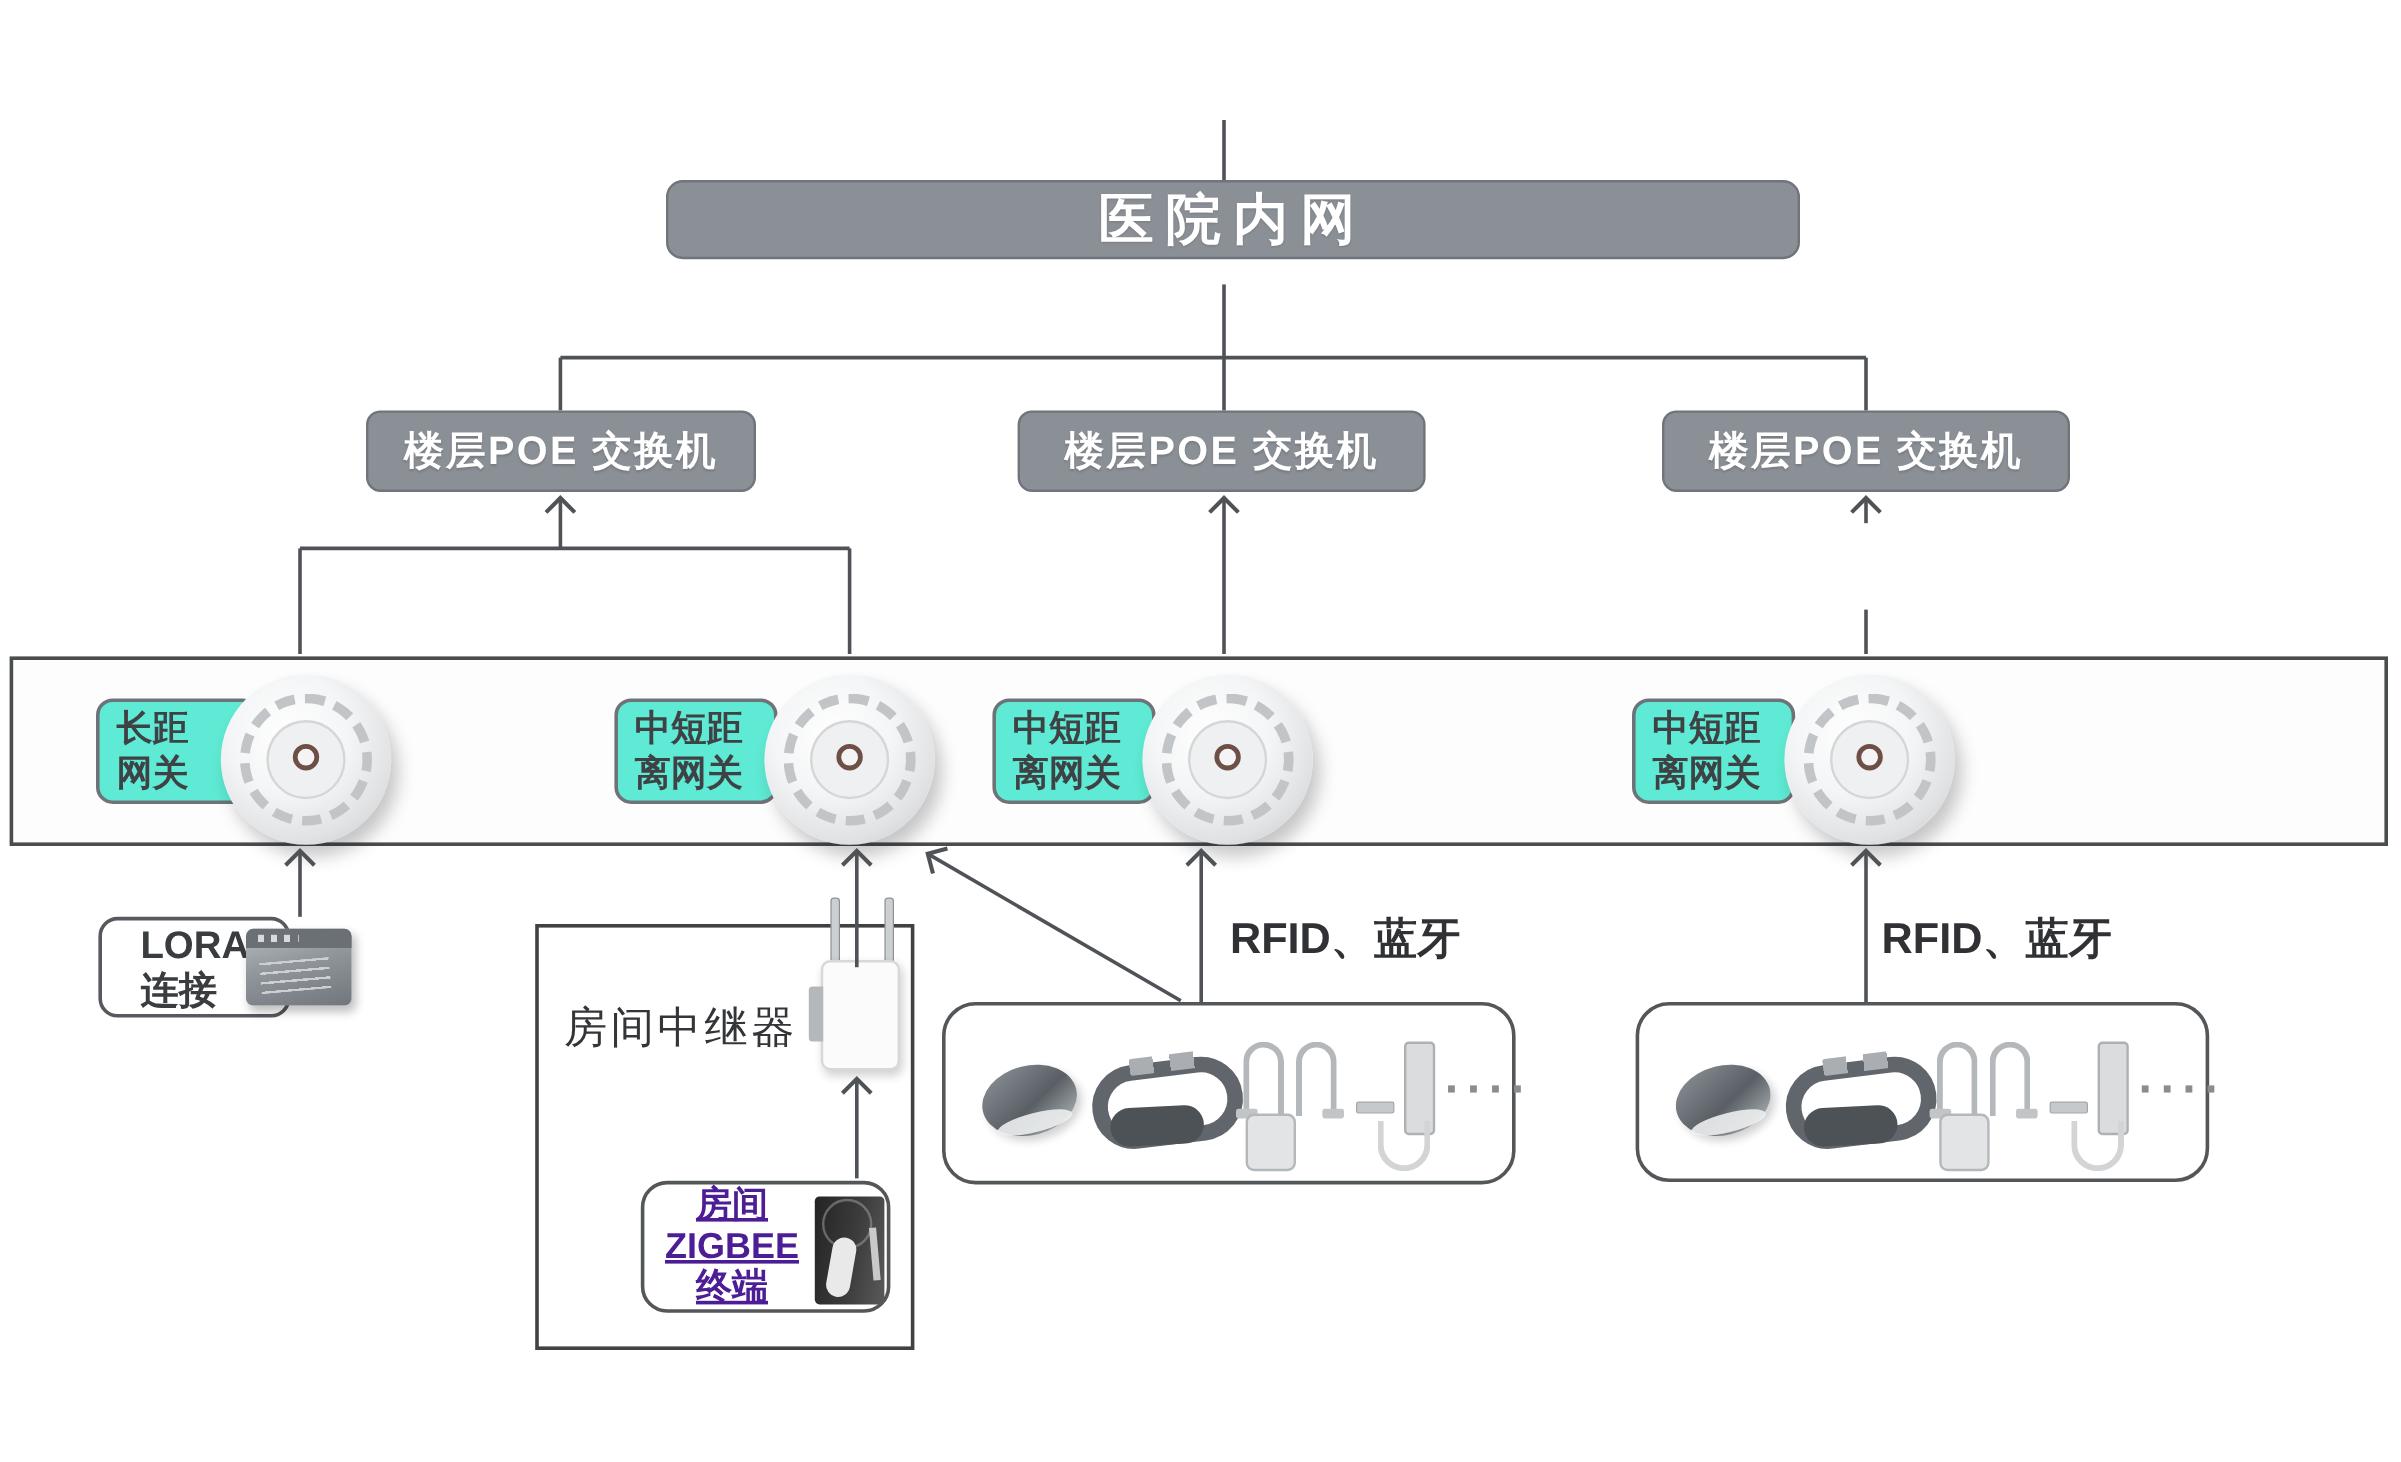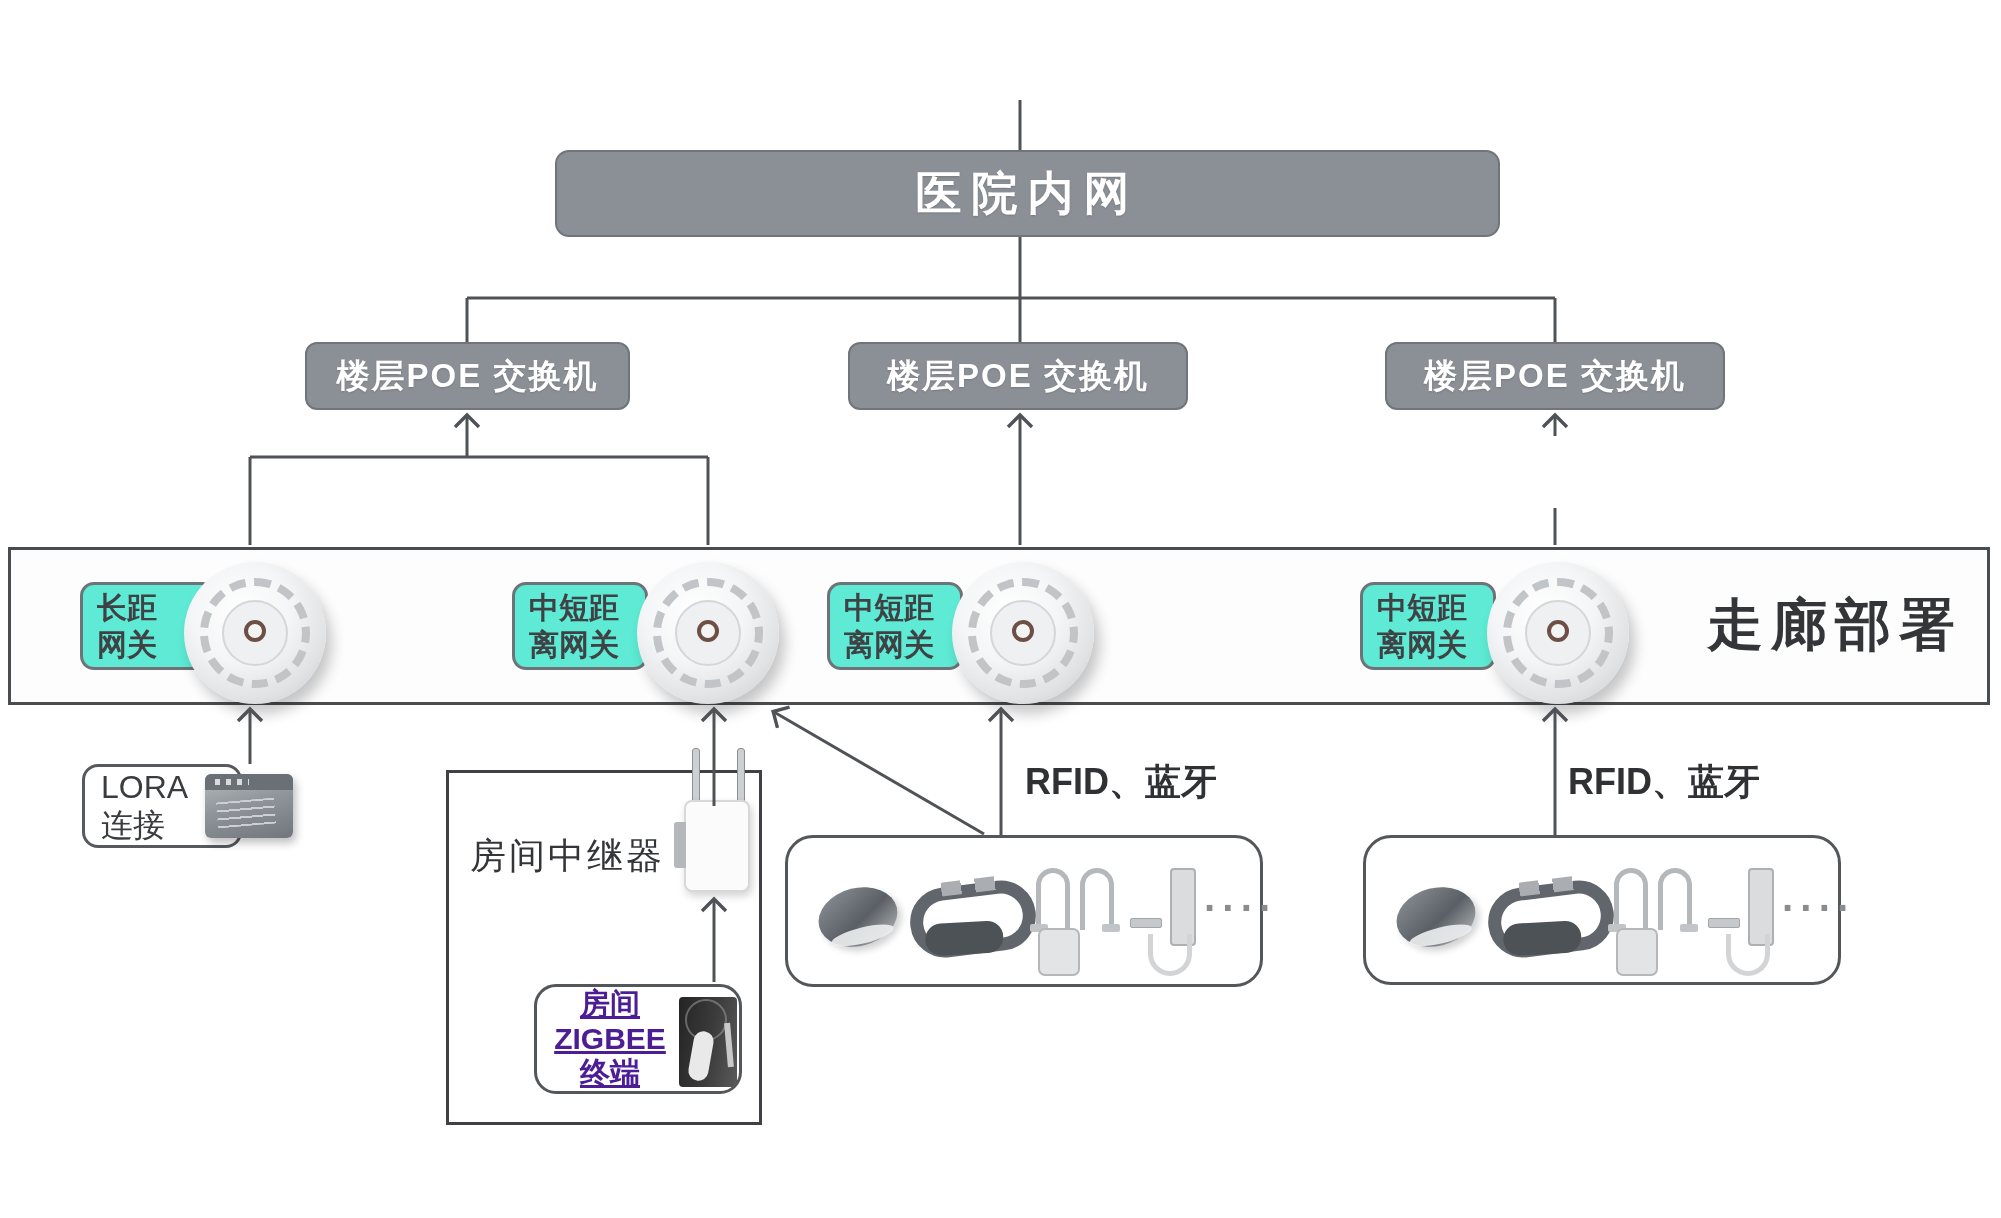--- a/index.html
+++ b/index.html
@@ -33,22 +33,22 @@
         border:8px dashed #c2c5c8; }
   .ap::after { content:""; position:absolute; inset:38px; border-radius:50%;
         background:#eef0f1; border:2px solid #d4d6d8; }
   .ap .ap-logo { position:absolute; left:60px; top:58px; width:22px; height:22px; border-radius:50%;
         border:4px solid #6e4f46; background:#f4f4f4; z-index:2; }
   
   .link-label { position:absolute; font-weight:bold; color:#2f3134; }
   
   .lora-box { position:absolute; left:82px; top:764px; width:160px; height:84px;
         border:3px solid #56595d; border-radius:16px; background:#fff;
-        display:flex; align-items:center; padding-left:16px;
-        font-size:32px; font-weight:normal; color:#3a3d40; white-space:pre-line; line-height:1.2; }
+        display:flex; align-items:center; padding-left:32px;
+        font-size:32px; font-weight:bold; color:#3a3d40; white-space:pre-line; line-height:1.2; }
   .lora-device { position:absolute; left:205px; top:774px; width:88px; height:64px; border-radius:6px;
         background:linear-gradient(165deg,#b9bdc0 0%,#90969b 45%,#70767c 100%);
         box-shadow:3px 5px 8px rgba(0,0,0,0.25); z-index:4; }
   .lora-device::before { content:""; position:absolute; left:0; top:0; width:100%; height:16px;
         background:#6a7075; border-radius:6px 6px 0 0; }
   .lora-device::after { content:""; position:absolute; left:12px; top:26px; width:58px; height:26px;
         background:repeating-linear-gradient(to bottom,#cdd0d2 0 2px,transparent 2px 8px);
         transform:rotate(-5deg); }
   .lora-led { position:absolute; left:10px; top:5px; width:34px; height:6px;
         background:repeating-linear-gradient(to right,#d8dadc 0 5px,transparent 5px 11px); }
@@ -113,36 +113,35 @@
         font-family:"Liberation Serif","DejaVu Serif",serif; font-size:42px; color:#111;
         letter-spacing:4px; }
   svg.wires { position:absolute; left:0; top:0; z-index:6; pointer-events:none; }
 </style>
 </head>
 <body>
 
 <div id="canvas">
 
 
-  <div class="gnode big" style="left:555px; top:150px; width:945px; height:87px;">
+  <div class="gnode big" style="left:555px; top:150px; width:945px; height:66px;">
     <span>医院内网</span>
   </div>
 
   <div class="gnode small" style="left:305px; top:342px; width:325px; height:68px;">
     <span>楼层POE 交换机</span>
   </div>
   <div class="gnode small" style="left:848px; top:342px; width:340px; height:68px;">
     <span>楼层POE 交换机</span>
   </div>
   <div class="gnode small" style="left:1385px; top:342px; width:340px; height:68px;">
     <span>楼层POE 交换机</span>
   </div>
 
   <div class="band"></div>
-  <div class="corridor-title">走廊部署</div>
 
   <div class="gwlabel" style="left:80px; top:582px;">长距
 网关</div>
   <div class="gwlabel" style="left:512px; top:582px;">中短距
 离网关</div>
   <div class="gwlabel" style="left:827px; top:582px;">中短距
 离网关</div>
   <div class="gwlabel" style="left:1360px; top:582px;">中短距
 离网关</div>
 

